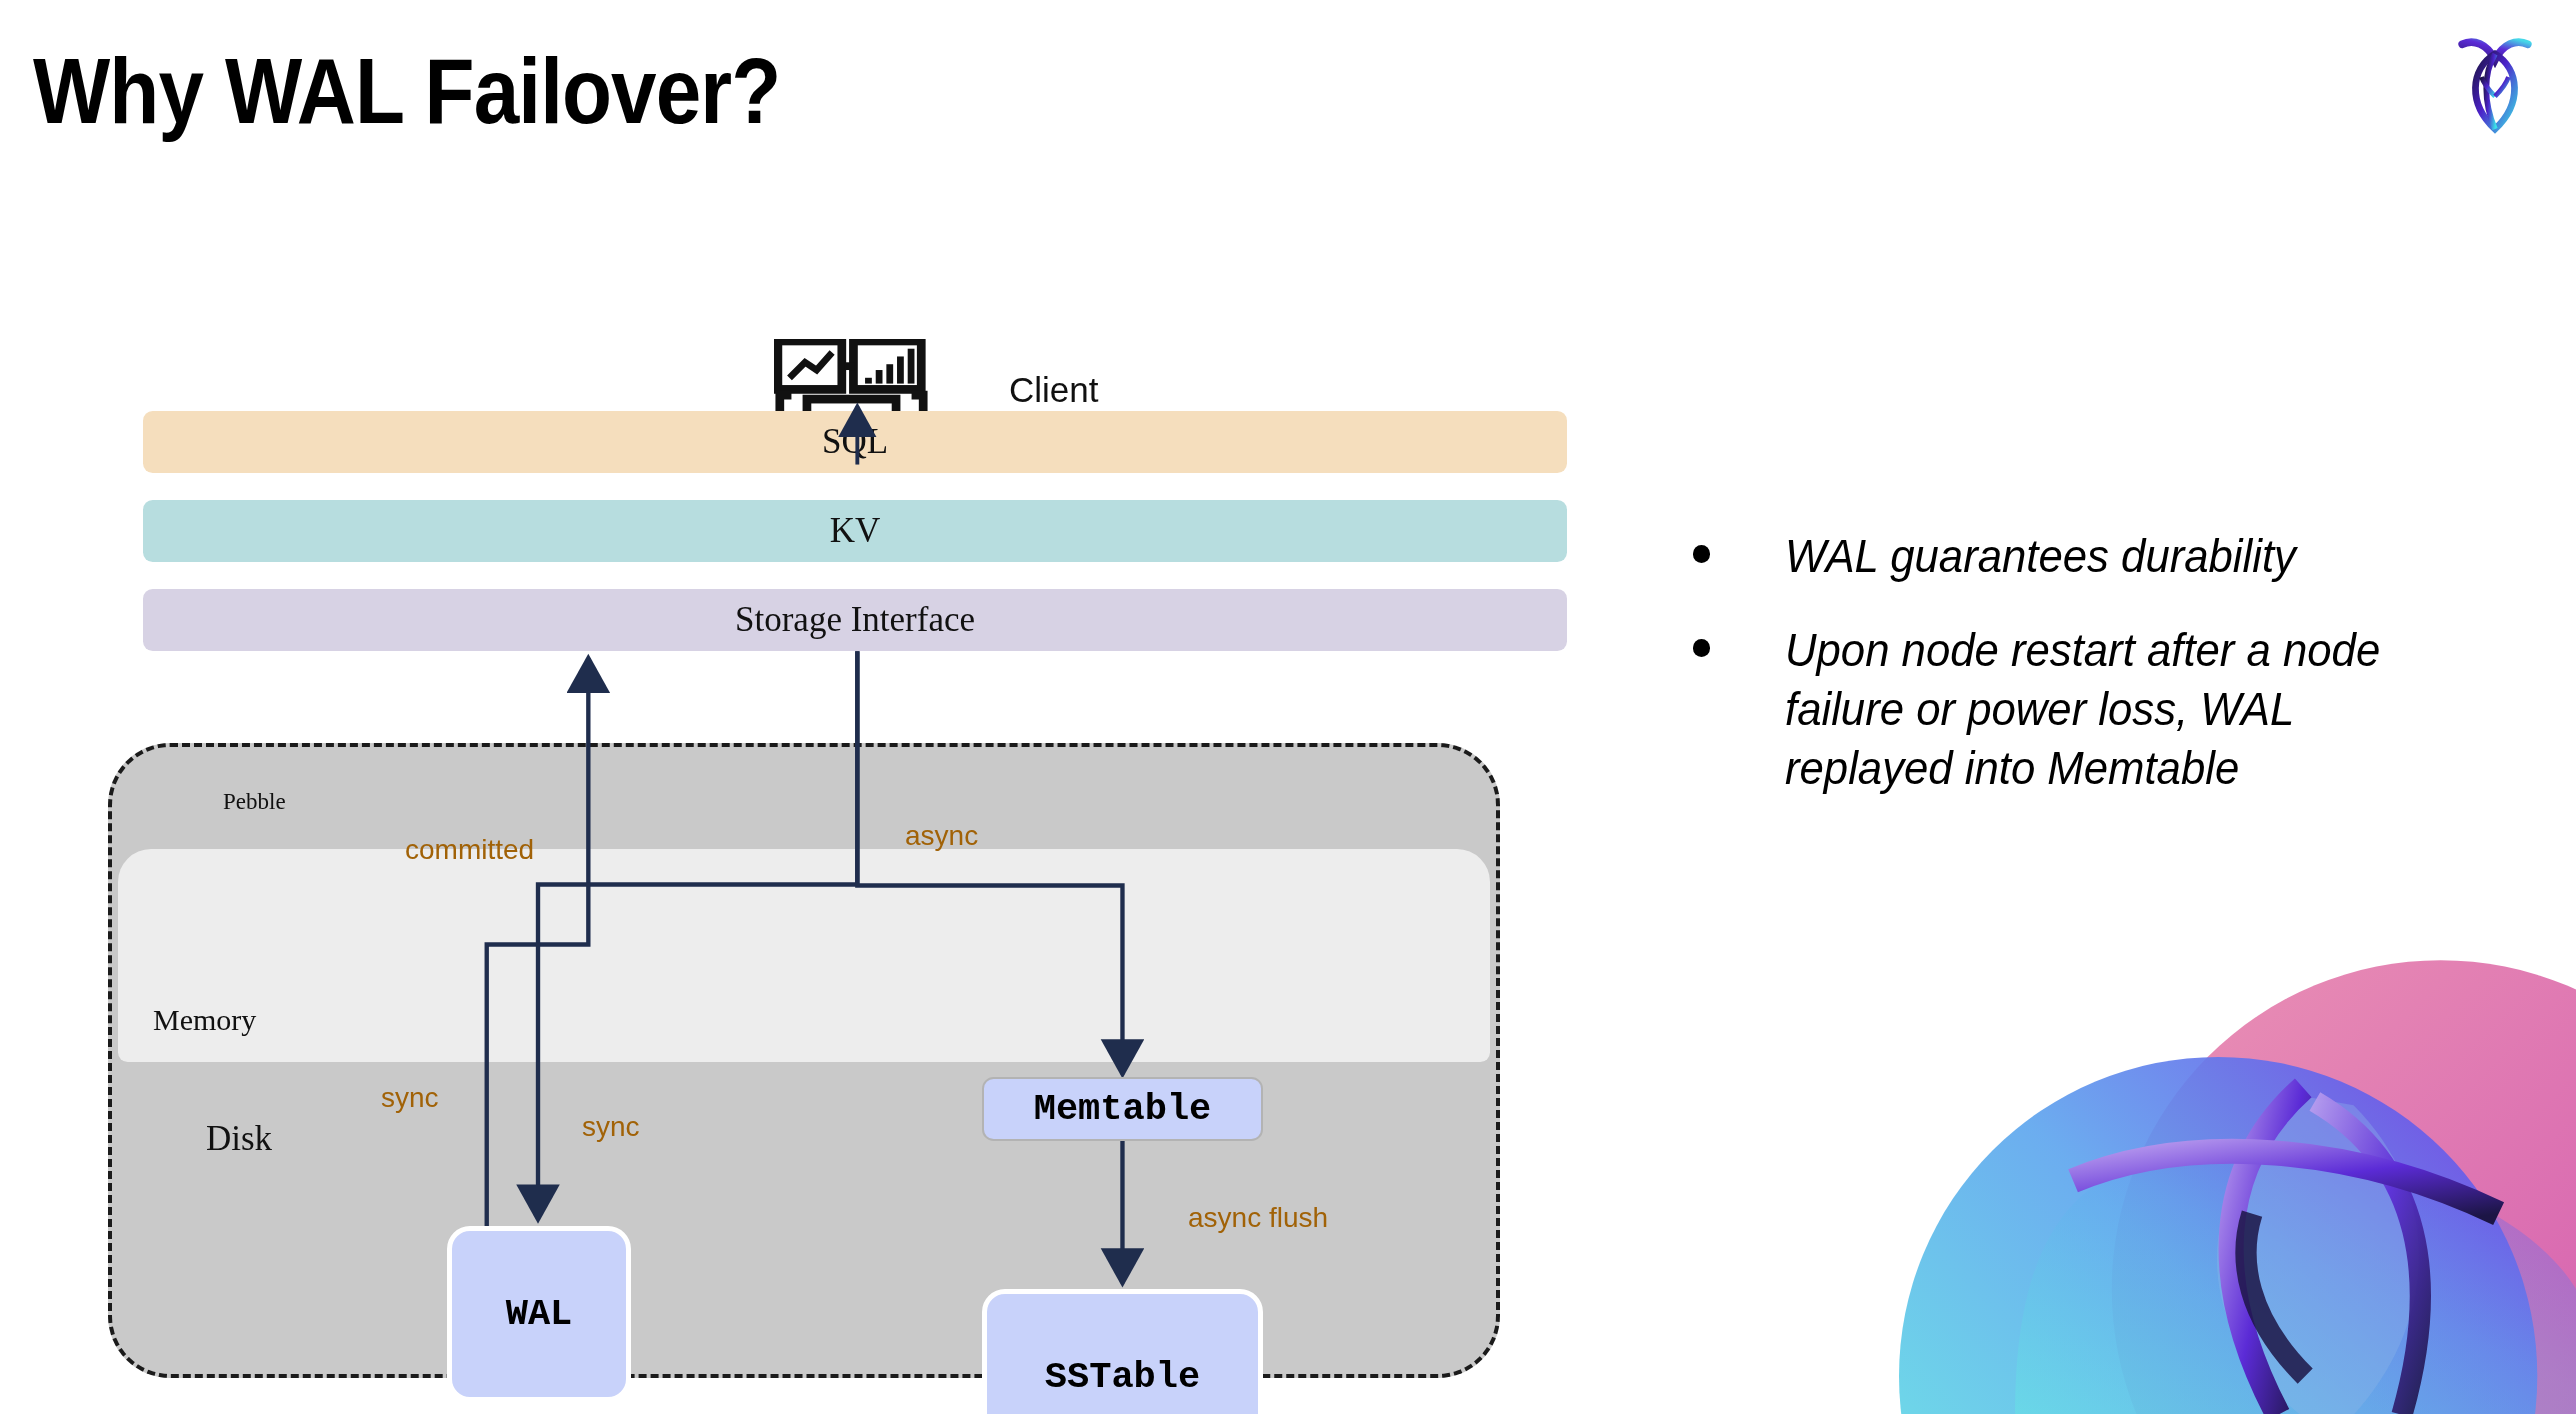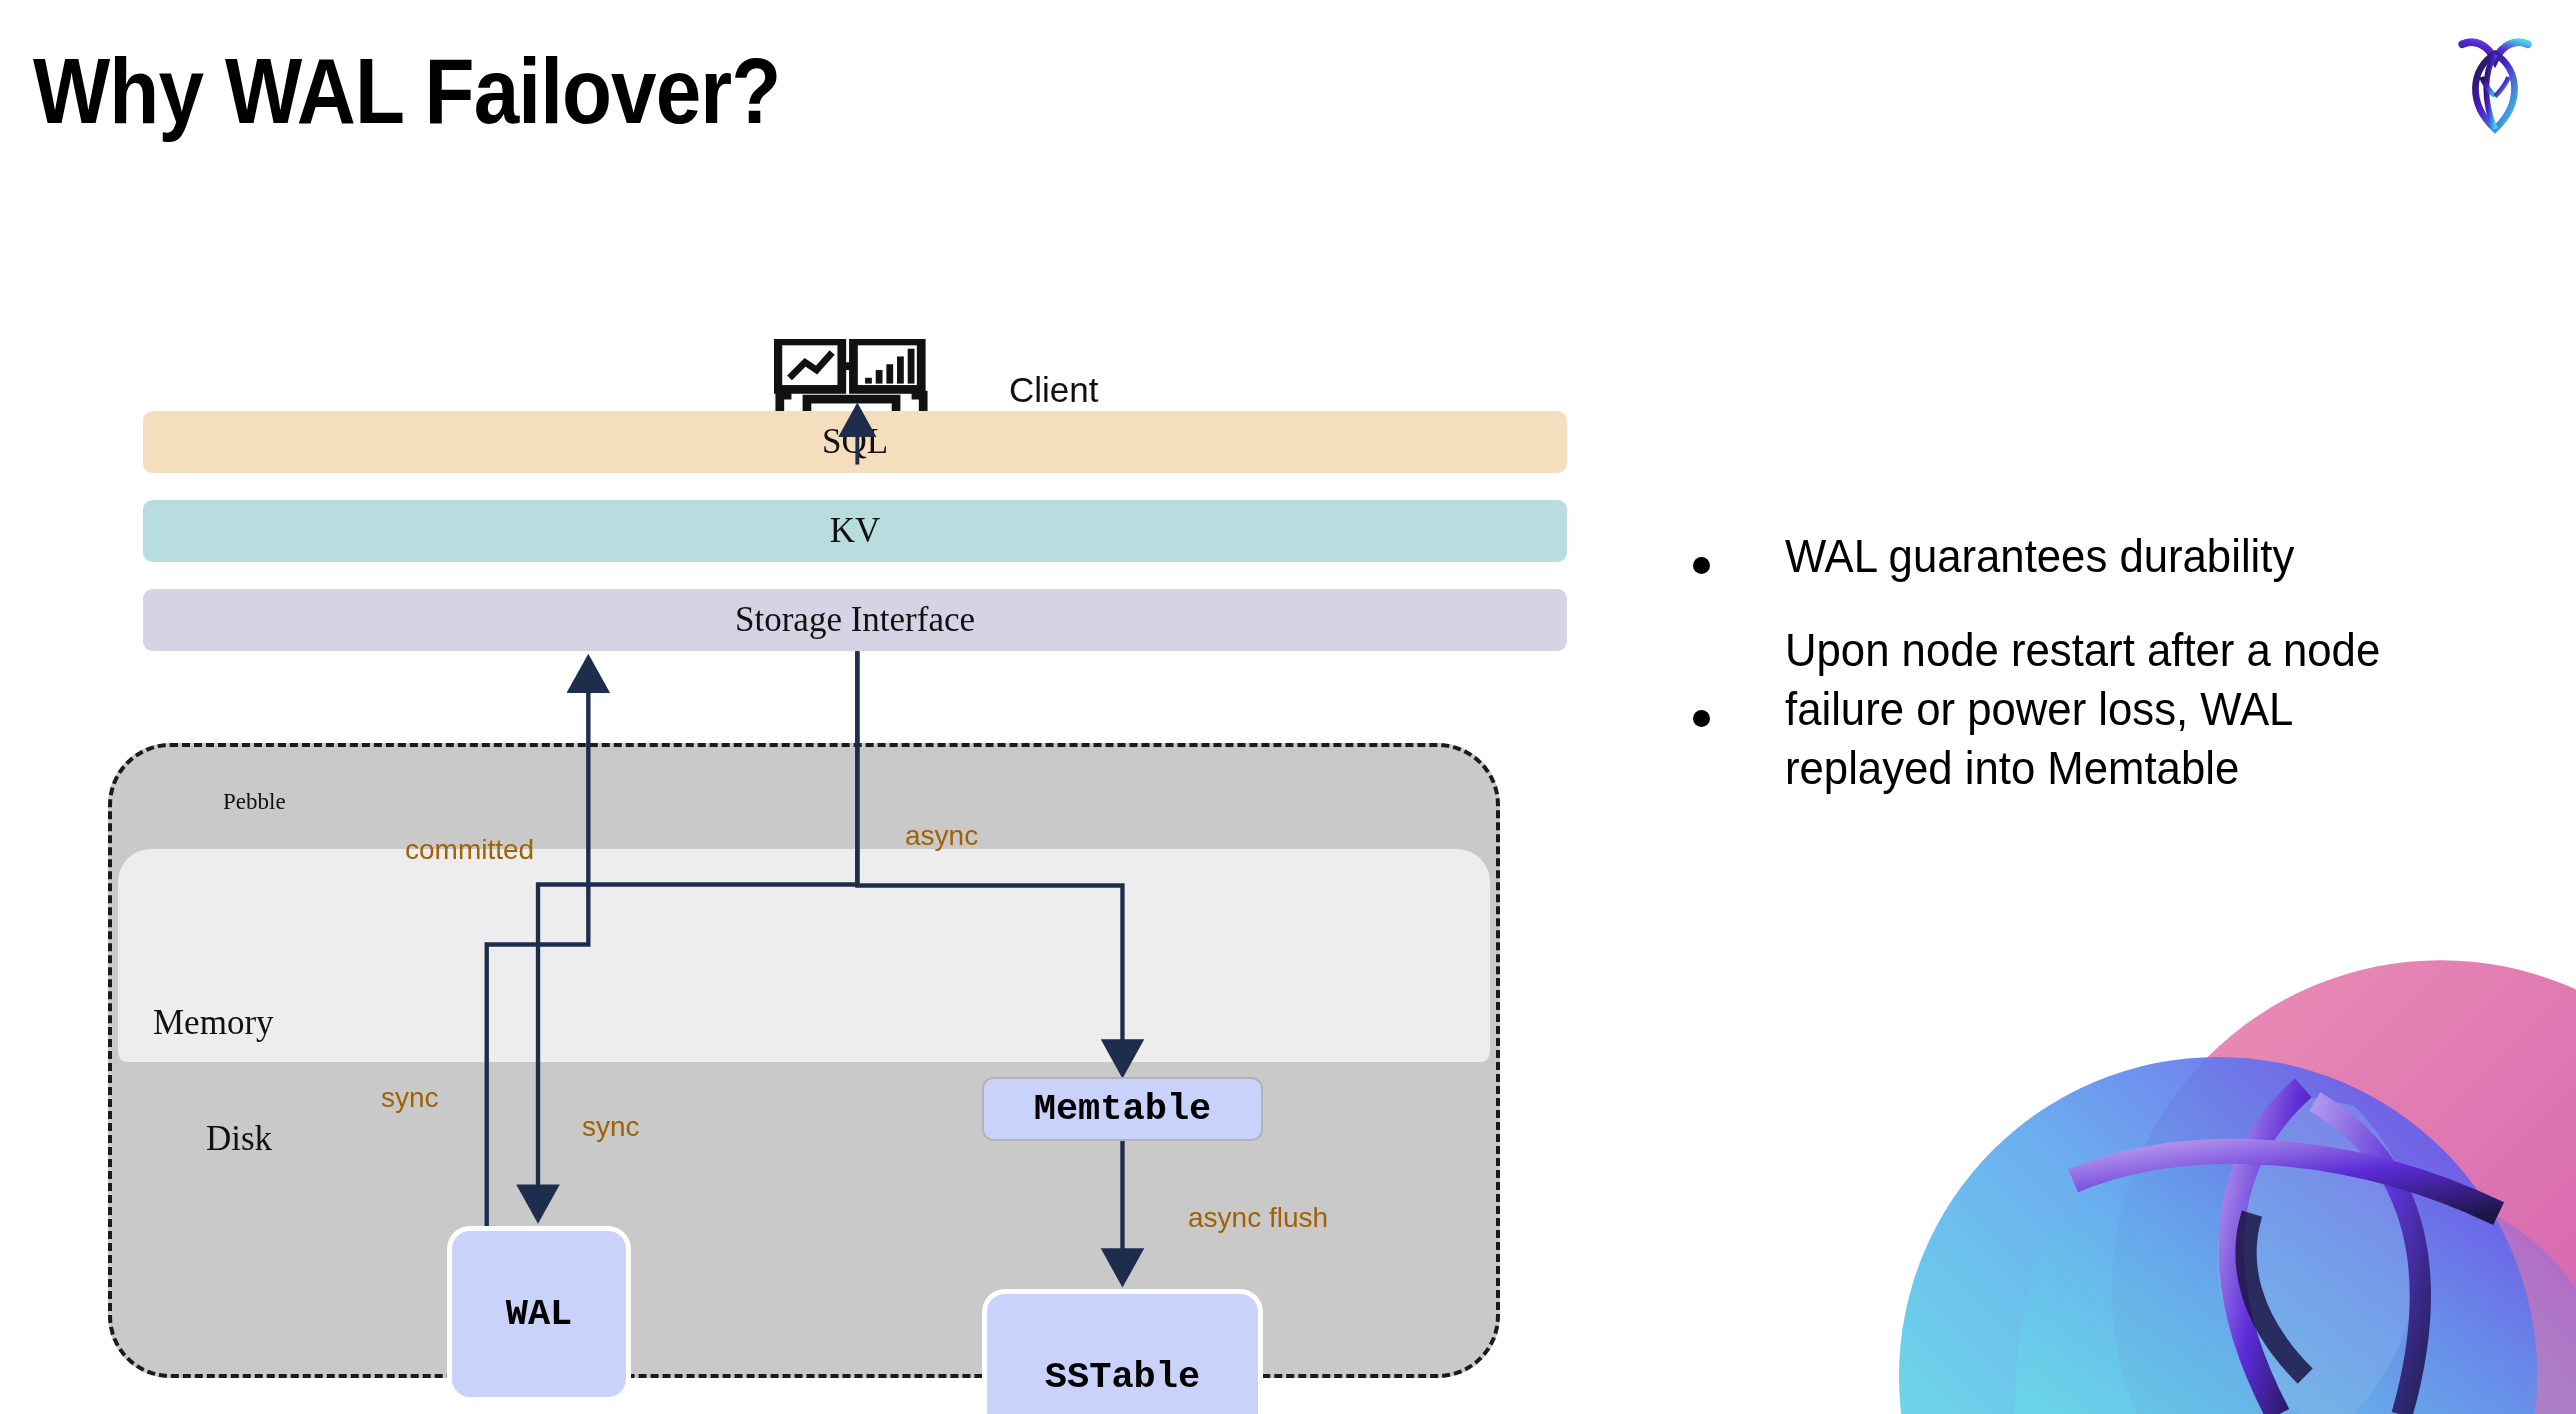--- a/index.html
+++ b/index.html
@@ -109,21 +109,21 @@
     height: 213px;
     background: #EDEDED;
     border-radius: 33px 33px 9.7px 9.7px;
     box-sizing: border-box;
   }
   #memory-label {
     position: absolute;
     left: 153px;
     top: 858px;
     font-family: "Liberation Serif", serif;
-    font-size: 35px;
+    font-size: 30px;
     color: #111111;
   }
   #disk-label {
     position: absolute;
     left: 206px;
     top: 974px;
     font-family: "Liberation Serif", serif;
     font-size: 35px;
     color: #111111;
   }
@@ -209,22 +209,23 @@
 
   
   #bullets {
     position: absolute;
     left: 1693px;
     top: 527px;
     width: 813px;
   }
   .bullet-row {
     display: flex;
-    align-items: center;
+    align-items: flex-start;
     margin-bottom: 35px;
+    font-style: italic;
   }
   .bullet-dot {
     width: 17.4px;
     height: 17.4px;
     border-radius: 50%;
     background: #000000;
     flex: 0 0 17.4px;
     margin-top: 18.4px;
     margin-right: 75px;
   }

